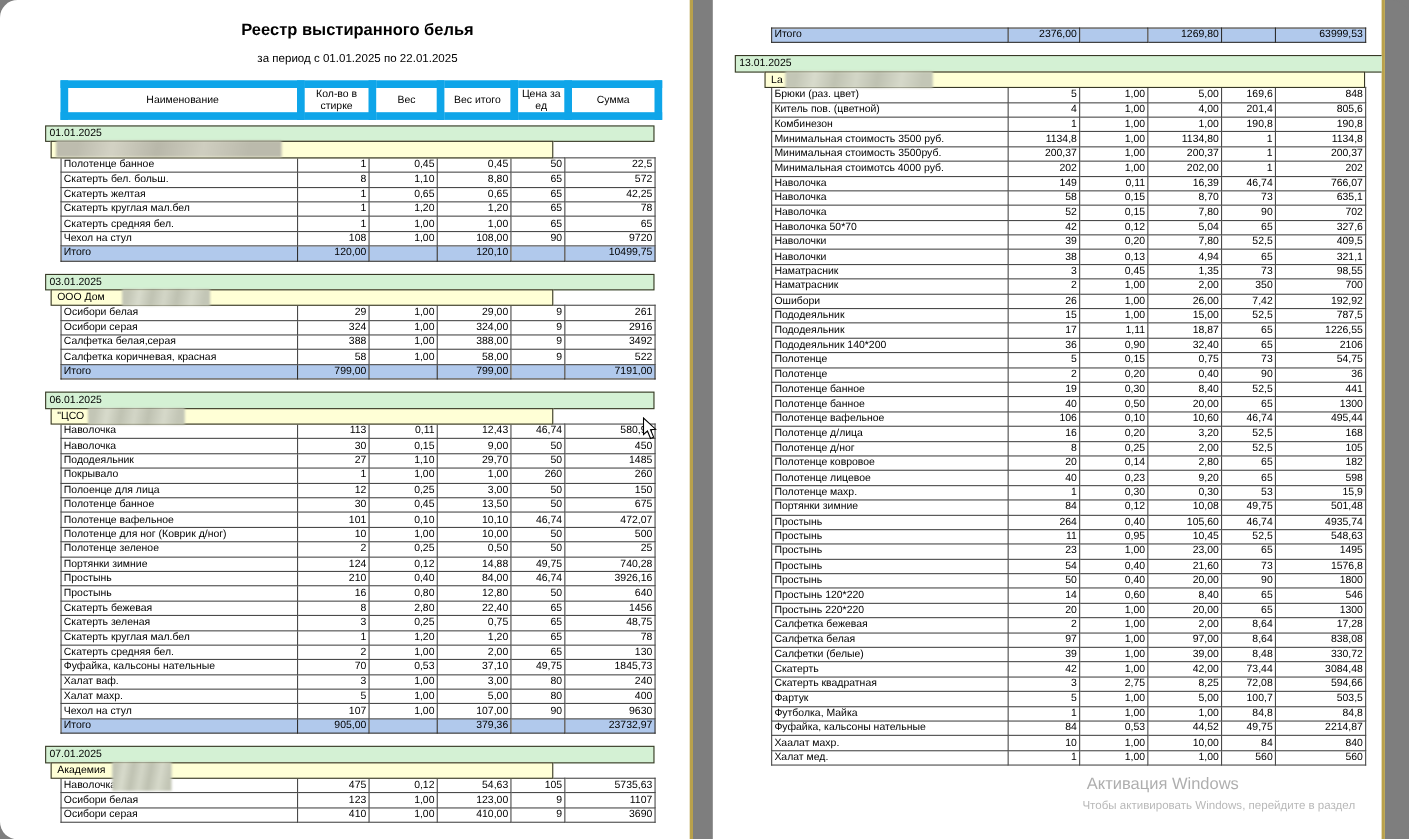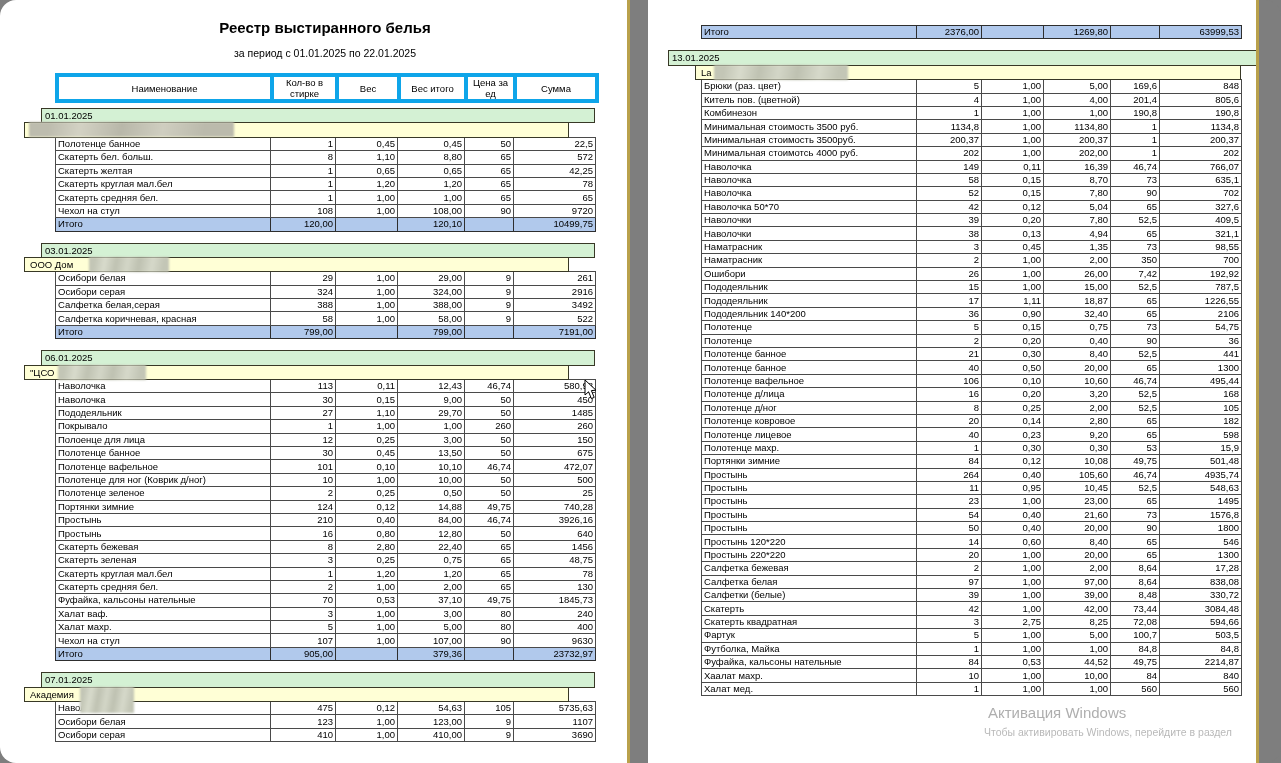--- a/index.html
+++ b/index.html
@@ -11,21 +11,21 @@
   .pg1{left:0;width:630px;padding-top:18px;}
   .pg2{left:648px;width:611px;padding-top:26px;}
 
   .title{width:540px;margin-left:55px;height:19px;line-height:19px;text-align:center;
          font-size:15px;font-weight:bold;margin-bottom:10px;}
   .subtitle{width:540px;margin-left:55px;height:13px;line-height:13px;text-align:center;
             font-size:10.5px;margin-bottom:13px;}
 
   table{border-collapse:collapse;table-layout:fixed;}
   table.hdr{width:540px;margin-left:55px;margin-bottom:-6px;}
-  table.hdr th{border:4px solid #0ea5e9;font-size:9.5px;font-weight:normal;
+  table.hdr th{border:7px solid #0ea5e9;font-size:9.5px;font-weight:normal;
                height:24px;text-align:center;vertical-align:middle;padding:0 2px;
                line-height:11px;background:#fff;}
   table.data{width:540px;margin-left:55px;margin-top:-1px;background:#fff;}
   .pg2 table.data{margin-left:53px;}
   table.data td{border:1px solid #4a4a4a;height:13.4px;font-size:9.5px;line-height:12px;
                 padding:0 2px;white-space:nowrap;overflow:hidden;}
   td.c-name{text-align:left;}
   td.c-num{text-align:right;}
   th:nth-child(1),td:nth-child(1){width:215px;}
   th:nth-child(2),td:nth-child(2){width:65px;}
@@ -34,21 +34,21 @@
   th:nth-child(5),td:nth-child(5){width:49px;}
   th:nth-child(6),td:nth-child(6){width:82px;}
   tr.total td{background:#b1c9ec;border-color:#2e2e2e;}
 
   .section{margin-top:11px;}
   .band{position:relative;height:15.4px;border:1px solid #383826;font-size:9.5px;
         line-height:13px;padding:0 0 0 3px;overflow:visible;}
   .band.green{background:#d4f1d4;}
   .band.yellow{background:#ffffd6;margin-top:-1px;padding-left:5px;}
   .pg1 .band.green{margin-left:41px;width:554px;}
-  .pg1 .band.yellow{margin-left:24px;width:545px;}
+  .pg1 .band.yellow{margin-left:46px;width:457px;}
   .pg2 .band.green{margin-left:20px;width:641px;}
   .pg2 .band.yellow{margin-left:47px;width:546px;}
 
   .redact{position:absolute;top:-1px;height:15px;z-index:3;
           background:linear-gradient(100deg,#c3c6b6 8%,#d8dbcc 20%,#bfc2b2 34%,
                      #d3d6c7 48%,#bec1b1 62%,#d6d9ca 78%,#c3c6b6 92%);
           filter:blur(1.1px);}
   #p1-sections .section:nth-child(1) .redact{left:4px;width:205px;background:
           linear-gradient(100deg,#bdbcae 10%,#d3d2c4 25%,#b8b7a9 45%,#cfcec0 65%,#bbbaac 85%);}
   #p1-sections .section:nth-child(2) .redact{left:64px;width:80px;}
@@ -581,21 +581,21 @@
               <tr>
                 <td class="c-name">Полотенце</td>
                 <td class="c-num">2</td>
                 <td class="c-num">0,20</td>
                 <td class="c-num">0,40</td>
                 <td class="c-num">90</td>
                 <td class="c-num">36</td>
               </tr>
               <tr>
                 <td class="c-name">Полотенце банное</td>
-                <td class="c-num">21</td>
+                <td class="c-num">19</td>
                 <td class="c-num">0,30</td>
                 <td class="c-num">8,40</td>
                 <td class="c-num">52,5</td>
                 <td class="c-num">441</td>
               </tr>
               <tr>
                 <td class="c-name">Полотенце банное</td>
                 <td class="c-num">40</td>
                 <td class="c-num">0,50</td>
                 <td class="c-num">20,00</td>

